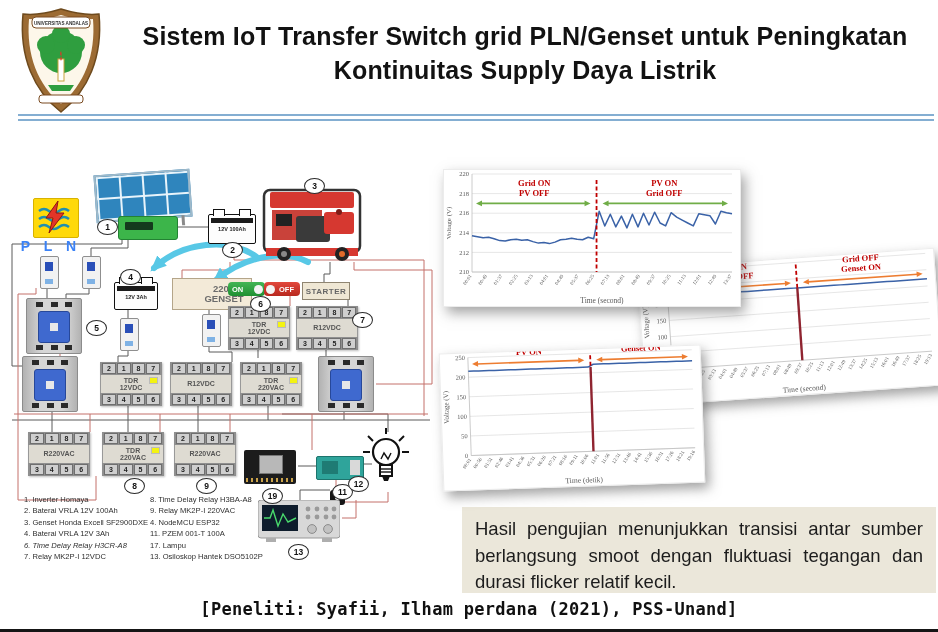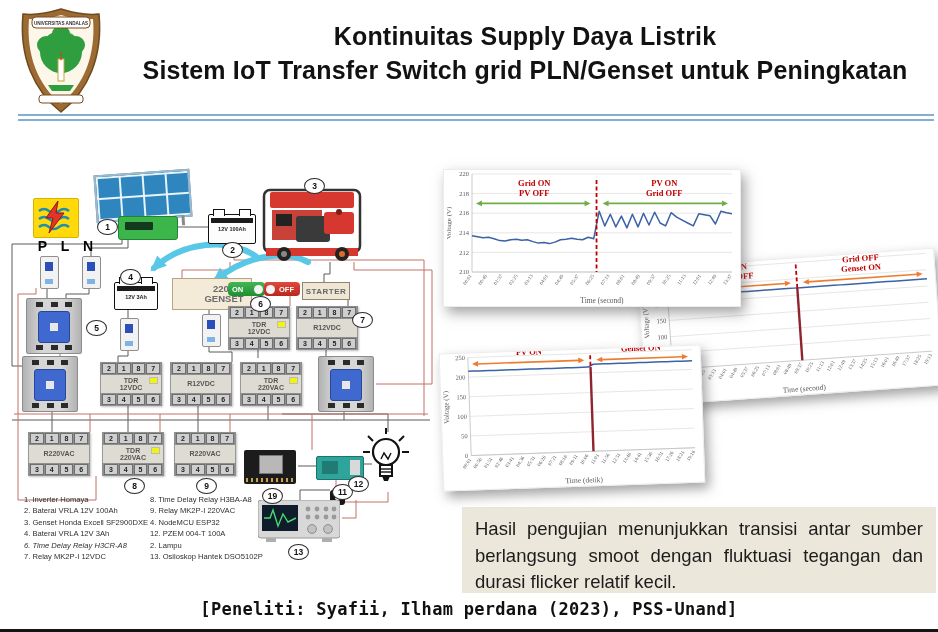--- a/index.html
+++ b/index.html
@@ -25,22 +25,22 @@
          border-left:3px solid #8a8a8a;border-right:3px solid #8a8a8a;}
   .inverter{position:absolute;left:118px;top:46px;width:58px;height:22px;background:#3cb54a;
          border-radius:3px;border:1px solid #238233;}
   .inverter::before{content:"";position:absolute;left:6px;top:5px;width:28px;height:8px;background:#143a1d;border-radius:1px;}
   .battery{position:absolute;background:#fdfdfd;border:1.6px solid #111;border-radius:2px;}
   .battery .cap{position:absolute;top:-6px;width:10px;height:6px;background:#fff;border:1.5px solid #111;border-bottom:none;}
   .battery .capL{left:4px;} .battery .capR{right:4px;}
   .battery .bband{position:absolute;left:2px;right:2px;top:3px;height:5px;background:#1b1b1b;}
   .battery .blabel{position:absolute;left:0;right:0;top:11px;text-align:center;font-size:5.5px;font-weight:bold;color:#222;}
   .pln-box{position:absolute;left:33px;top:28px;width:44px;height:38px;background:#ffd90a;border-radius:2px;border:1px solid #d8b200;}
-  .pln-label{position:absolute;left:37px;top:68px;width:62px;text-align:center;font-size:14px;
-         font-weight:bold;color:#000000;letter-spacing:5px;}
+  .pln-label{position:absolute;left:20px;top:68px;width:62px;text-align:center;font-size:14px;
+         font-weight:bold;color:#3b82f6;letter-spacing:5px;}
   .breaker{position:absolute;width:17px;height:31px;background:#f2f2f2;border:1px solid #8f8f8f;border-radius:2px;}
   .breaker::before{content:"";position:absolute;left:4px;top:5px;width:8px;height:9px;background:#2a4fb8;}
   .breaker::after{content:"";position:absolute;left:4px;bottom:4px;width:8px;height:5px;background:#7fb2e5;}
   .gbox{position:absolute;left:172px;top:108px;width:54px;height:30px;background:#f3ead8;border:1px solid #b4a589;
         font-size:9.5px;font-weight:bold;color:#6b6b6b;display:flex;align-items:center;justify-content:center;
         text-align:center;line-height:1.05;white-space:pre-line;padding-left:24px;}
   .pill{position:absolute;width:33px;height:14px;border-radius:4px;color:#fff;font-size:7.5px;font-weight:bold;
         display:flex;align-items:center;}
   .pill .dot{width:9px;height:9px;border-radius:50%;background:#f4f4f4;margin:0 2px;}
   .pill.on{left:228px;top:112px;background:linear-gradient(#43b555,#1f9032);padding-left:4px;}
@@ -103,22 +103,22 @@
       <circle cx="43" cy="27" r="9" fill="#2f9e3f"></circle>
       <rect x="40" y="52" width="6" height="22" fill="#ffffff" stroke="#c8a43c" stroke-width="1"></rect>
       <path d="M43,44 C40,49 46,49 43,54 C41,50 45,50 43,44 Z" fill="#e23528"></path>
       <path d="M30,78 h26 l-4,6 h-18 Z" fill="#2f9e3f"></path>
       <rect x="14" y="10" width="58" height="11" rx="4" fill="#fff" stroke="#7a4a20" stroke-width="1"></rect>
       <text x="43" y="17.5" text-anchor="middle" font-size="4.6" font-weight="bold" fill="#333">UNIVERSITAS ANDALAS</text>
       <rect x="21" y="88" width="44" height="8" rx="3" fill="#fff" stroke="#7a4a20" stroke-width="1"></rect>
     </svg>
   </div>
   <div class="title">
+    <div>Sistem IoT Transfer Switch grid PLN/Genset untuk Peningkatan</div>
     <div>Kontinuitas Supply Daya Listrik</div>
-    <div>Sistem IoT Transfer Switch grid PLN/Genset untuk Peningkatan</div>
   </div>
   <div class="rule"></div>
 
 
   <div class="diagram" id="diagram">
     <svg class="wires" width="440" height="412">
       <defs>
         <marker id="ah" markerUnits="userSpaceOnUse" markerWidth="16" markerHeight="14" refX="11" refY="7" orient="auto">
           <path d="M0,0 L16,7 L0,14 Z" fill="#58c8e6"></path>
         </marker>
@@ -270,22 +270,22 @@
         <div class="legend-item">2. Baterai VRLA 12V 100Ah</div>
         <div class="legend-item">3. Genset Honda Excell SF2900DXE</div>
         <div class="legend-item">4. Baterai VRLA 12V 3Ah</div>
         <div class="legend-item" style="font-style: italic;">6. Time Delay Relay H3CR-A8</div>
         <div class="legend-item">7. Relay MK2P-I 12VDC</div>
       </div>
     <div class="legend" id="legend-right">
         <div class="legend-item">8. Time Delay Relay H3BA-A8</div>
         <div class="legend-item">9. Relay MK2P-I 220VAC</div>
         <div class="legend-item">4. NodeMCU ESP32</div>
-        <div class="legend-item">12. PZEM 004-T 100A</div>
-        <div class="legend-item">2. Lampu</div>
+        <div class="legend-item">11. PZEM 001-T 100A</div>
+        <div class="legend-item">17. Lampu</div>
         <div class="legend-item">13. Osiloskop Hantek DSO5102P</div>
       </div>
   <div class="contactor" style="left: 26px; top: 128px;">
         <div class="dr t">
           <i></i>
           <i></i>
           <i></i>
         </div>
         <div class="dr b">
           <i></i>
@@ -615,14 +615,14 @@
         <line x1="161.304" x2="243" y1="10.663999999999994" y2="10.663999999999994" stroke="#ed7d31" stroke-width="1.6"></line>
         <polygon points="156.304,10.663999999999994 162.304,7.8639999999999946 162.304,13.463999999999995" fill="#ed7d31"></polygon>
         <polygon points="248,10.663999999999994 242,7.8639999999999946 242,13.463999999999995" fill="#ed7d31"></polygon>
         <text x="89.152" y="-6.336000000000006" font-size="8.5" font-weight="bold" fill="#c00000" font-family="Liberation Serif, serif" text-anchor="middle">Genset OFF</text>
         <text x="89.152" y="3.1639999999999944" font-size="8.5" font-weight="bold" fill="#c00000" font-family="Liberation Serif, serif" text-anchor="middle">PV ON</text>
         <text x="201.152" y="-6.336000000000006" font-size="8.5" font-weight="bold" fill="#c00000" font-family="Liberation Serif, serif" text-anchor="middle">PV OFF</text>
         <text x="201.152" y="3.1639999999999944" font-size="8.5" font-weight="bold" fill="#c00000" font-family="Liberation Serif, serif" text-anchor="middle">Genset ON</text>
       </svg></div>
 
   <div class="conclusion">Hasil pengujian menunjukkan transisi antar sumber berlangsung smoot dengan fluktuasi tegangan dan durasi flicker relatif kecil.</div>
-  <div class="footer">[Peneliti: Syafii, Ilham perdana (2023), PSS-Unand]</div>
+  <div class="footer">[Peneliti: Syafii, Ilham perdana (2021), PSS-Unand]</div>
 </div>
 
 </body></html>

